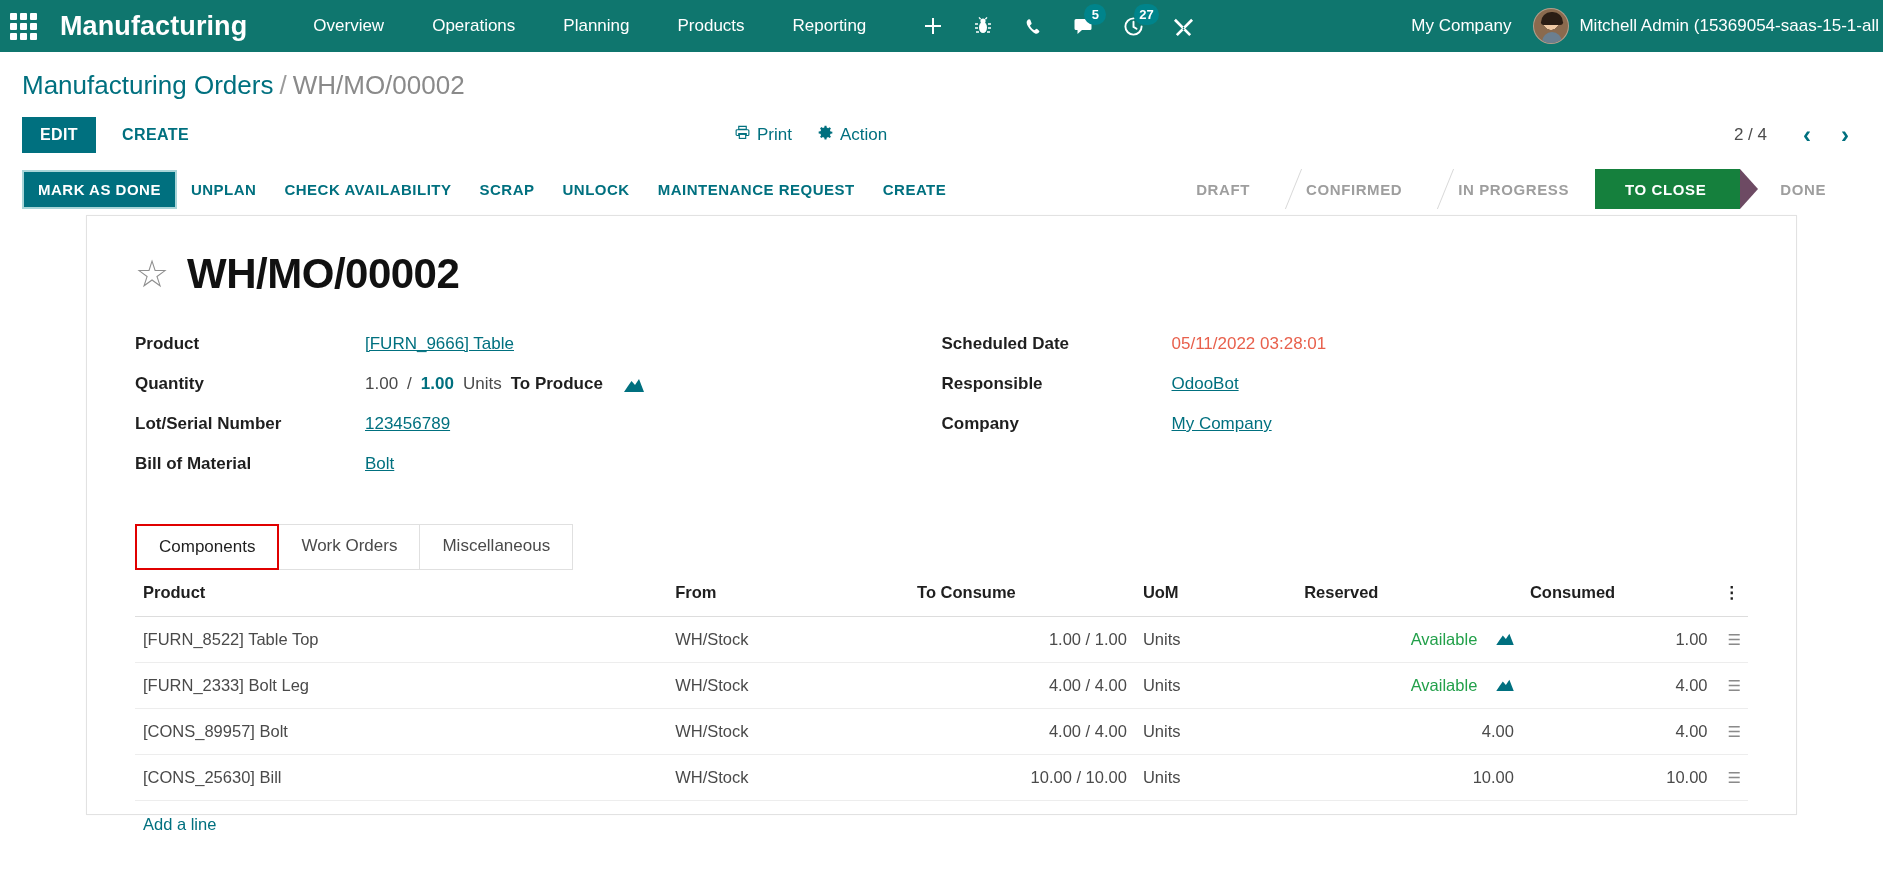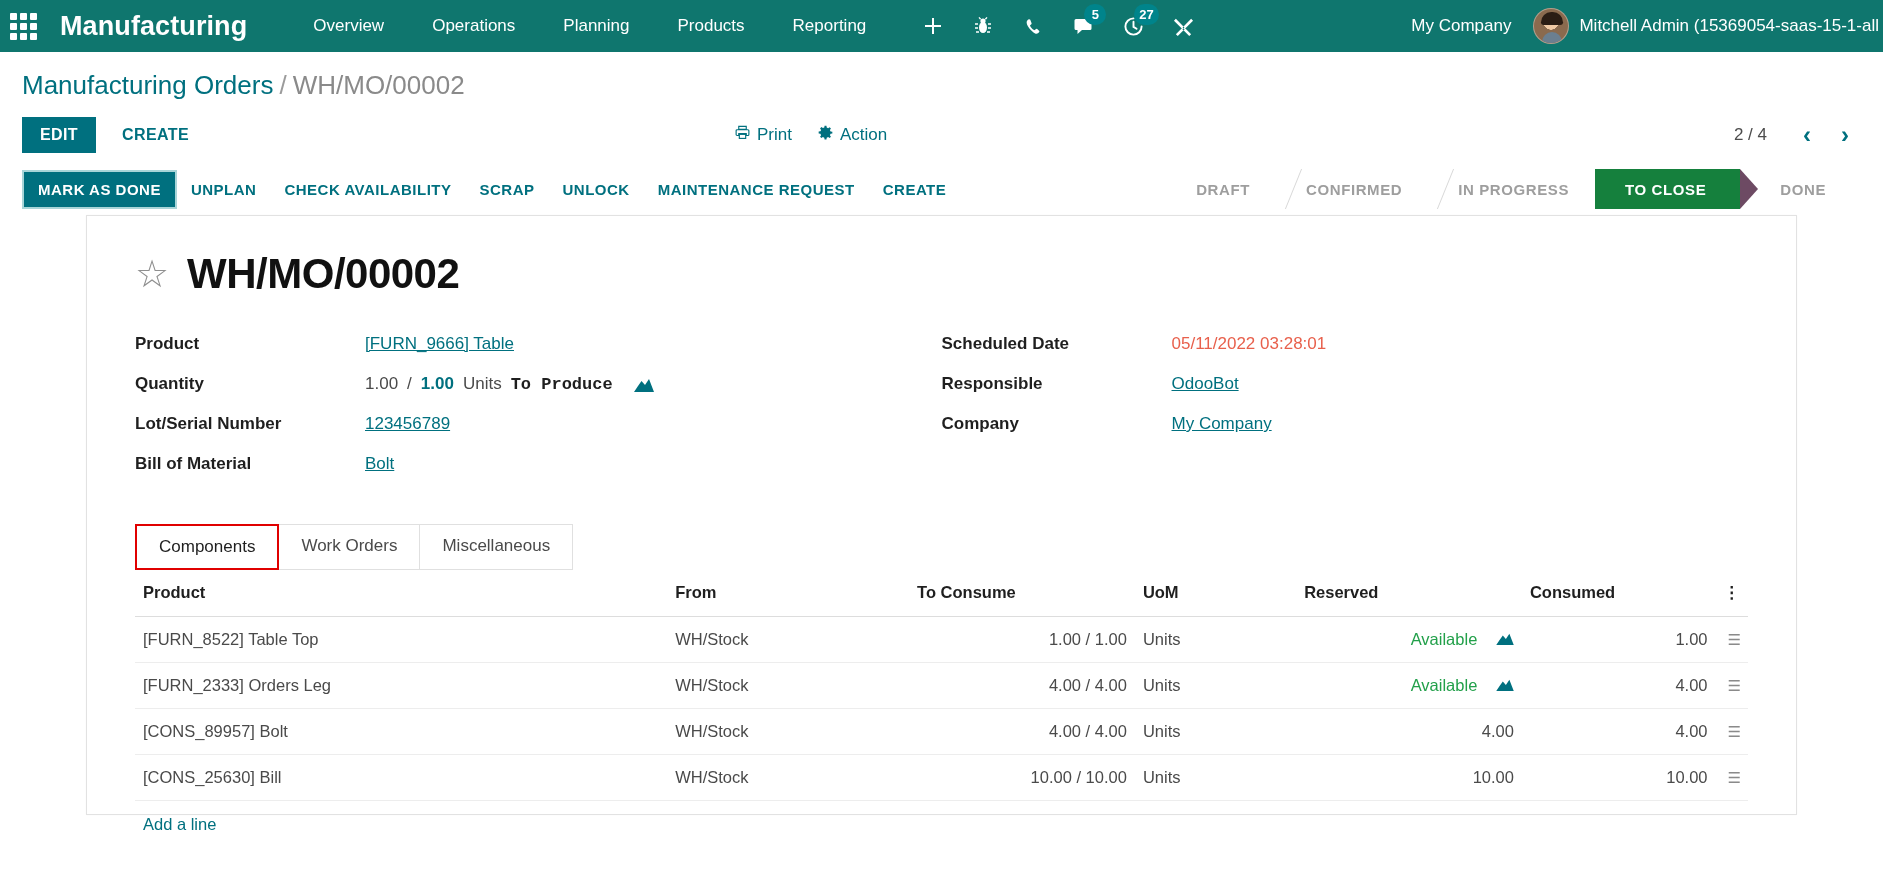--- a/index.html
+++ b/index.html
@@ -263,21 +263,21 @@
   .fields {
     display: flex;
   }
   .col { width: 50%; }
   .frow { display: flex; align-items: baseline; margin-bottom: 20px; font-size: 17px; }
   .flabel { width: 230px; font-weight: bold; color: #1f1f1f; flex: none; }
   .fval { color: #00707f; }
   .fval.red { color: #e8604c; }
   .qty-line { display: flex; align-items: center; gap: 9px; color: #4a4a4a; }
   .qty-green { color: #00707f; font-weight: bold; }
-  .qty-bold { font-weight: bold; color: #1f1f1f; font-family: Liberation Mono, monospace; }
+  .qty-bold { font-weight: bold; color: #1f1f1f; }
   .mini-chart {
     display: inline-block; width: 20px; height: 16px;
     margin-left: 12px;
     cursor: pointer;
   }
 
   
   .tabs { display: flex; margin-top: 30px; }
   .tab {
     padding: 11px 22px;
@@ -543,21 +543,21 @@
           <span class="c-avail">Available</span>
           <span class="mini-chart"><svg width="18" height="14" viewBox="0 0 20 16" aria-hidden="true">
                   <path d="M0 16h20L15 3l-4 6-3.5-4L4 10z" fill="#00707f"></path>
                 </svg></span>
         </td>
         <td class="c-consumed">1.00</td>
         <td class="c-right"><span class="list-ic">☰</span></td>
       </tr>
 
       <tr>
-        <td>[FURN_2333] Orders Leg</td>
+        <td>[FURN_2333] Bolt Leg</td>
         <td>WH/Stock</td>
         <td class="c-right">4.00 / 4.00</td>
         <td>Units</td>
         <td class="c-right">
           <span class="c-avail">Available</span>
           <span class="mini-chart"><svg width="18" height="14" viewBox="0 0 20 16" aria-hidden="true">
                   <path d="M0 16h20L15 3l-4 6-3.5-4L4 10z" fill="#00707f"></path>
                 </svg></span>
         </td>
         <td class="c-consumed">4.00</td>

